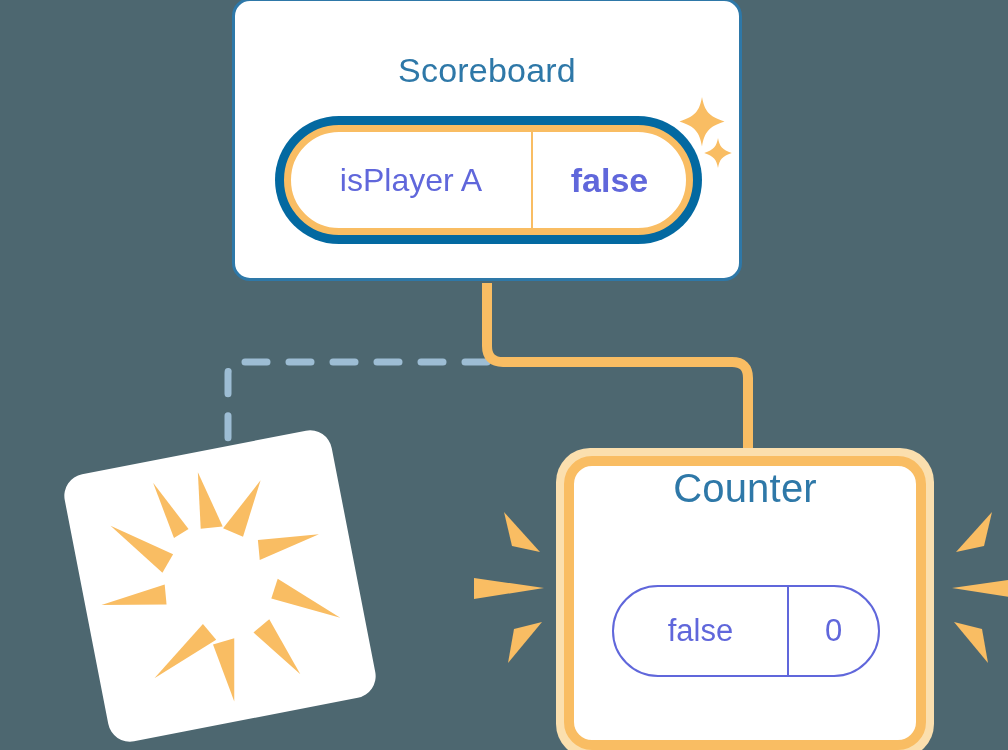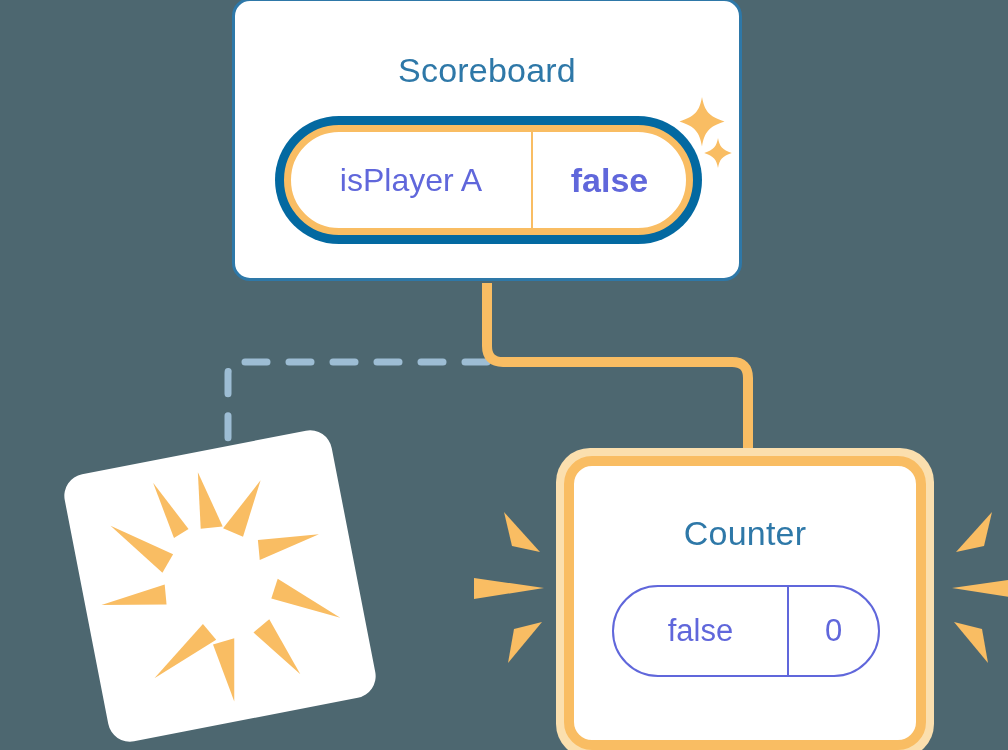--- a/index.html
+++ b/index.html
@@ -126,22 +126,21 @@
   }
   .counter-inner {
     width: 100%;
     height: 100%;
     border-radius: 28px;
     border: 10px solid #f9bd63;
     background: #ffffff;
     box-sizing: border-box;
   }
   .counter-inner .card-title {
-    margin-top: 48px;
-    font-size: 34px;
+    font-size: 40px;
   }
   .counter-pill {
     position: absolute;
     left: 56px;
     top: 137px;
     width: 268px;
     height: 92px;
     border: 2px solid #6067db;
     border-radius: 46px;
     background: #ffffff;

